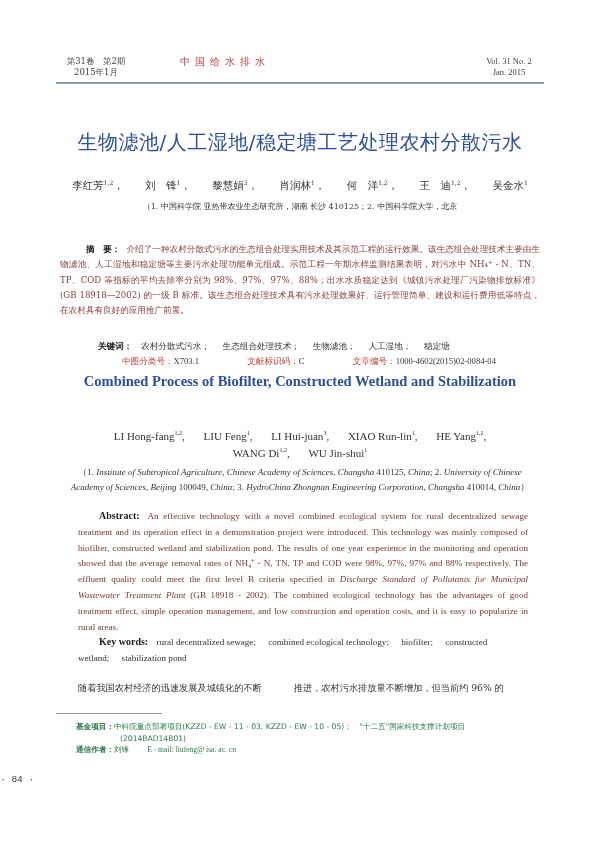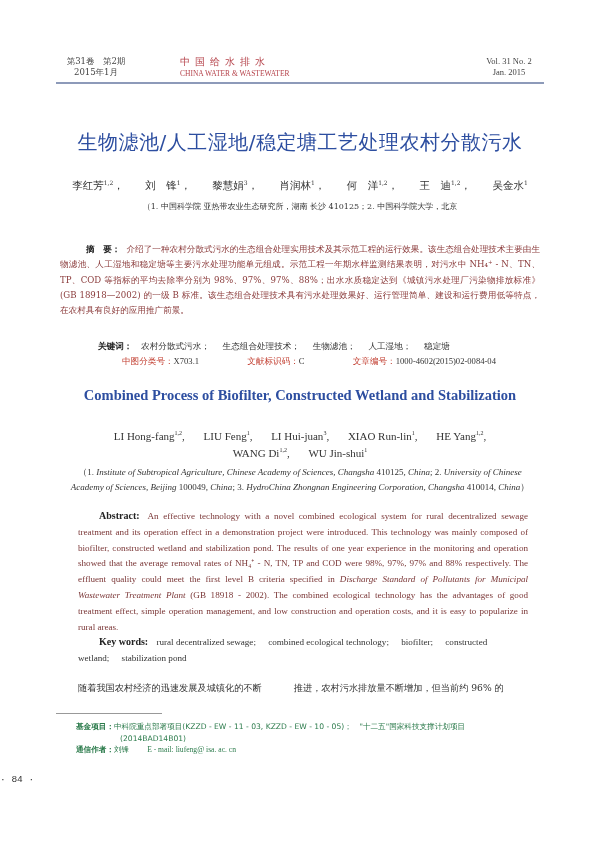--- a/index.html
+++ b/index.html
@@ -23,21 +23,21 @@
 
   .abs-cn { position: absolute; top: 242px; left: 60px; width: 480px; font-size: 8.6px; line-height: 15.3px; color: #8a3a3a; text-align: justify; }
   .abs-cn .lbl { color: #222; font-weight: bold; margin-left: 26px; margin-right: 6px; font-family: "DejaVu Sans", sans-serif; }
   .kw-cn { position: absolute; top: 341px; left: 98px; font-size: 8.6px; color: #333; white-space: nowrap; }
   .kw-cn .lbl { font-weight: bold; font-family: "DejaVu Sans", sans-serif; color: #222; margin-right: 6px; }
   .kw-cn .kw { margin-right: 10px; }
   .cls-cn { position: absolute; top: 356px; left: 98px; font-size: 8.6px; color: #333; white-space: nowrap; font-family: "Liberation Serif", serif; }
   .cls-cn .lbl { color: #c0392b; font-family: "DejaVu Sans", sans-serif; padding-left: 24px; }
   .cls-cn .val { margin-right: 22px; }
 
-  .title-en { position: absolute; top: 385px; left: 0; width: 600px; text-align: center; font-family: "Liberation Serif", serif;
+  .title-en { position: absolute; top: 371px; left: 0; width: 600px; text-align: center; font-family: "Liberation Serif", serif;
               font-weight: bold; font-size: 14.5px; line-height: 20px; color: #2d4ea0; }
   .authors-en { position: absolute; top: 428px; left: 60px; width: 480px; text-align: center; font-family: "Liberation Serif", serif;
                 font-size: 11px; line-height: 17px; color: #333; }
   .authors-en .au { margin: 0 8px; }
   .affil-en { position: absolute; top: 465px; left: 70px; width: 460px; text-align: center; font-family: "Liberation Serif", serif;
               font-size: 9px; line-height: 15px; color: #333; }
   .affil-en i { font-style: italic; }
 
   .abs-en { position: absolute; top: 508px; left: 78px; width: 450px; font-family: "Liberation Serif", serif; font-size: 9.1px;
             line-height: 15.8px; color: #7a3636; text-align: justify; }
@@ -59,21 +59,20 @@
 </head>
 <body>
 
 <div class="hdr">
   <div class="hdr-left">
     <div>第31卷　第2期</div>
     <div>2015年1月</div>
   </div>
   <div class="hdr-center">
     <div class="cn">中国给水排水</div>
-    <div class="en">CHINA WATER &amp; WASTEWATER</div>
   </div>
   <div class="hdr-right">
     <div>Vol. 31 No. 2</div>
     <div>Jan. 2015</div>
   </div>
 </div>
 <div class="hdr-rule"></div>
 
 <div class="title-cn">生物滤池/人工湿地/稳定塘工艺处理农村分散污水</div>
 

